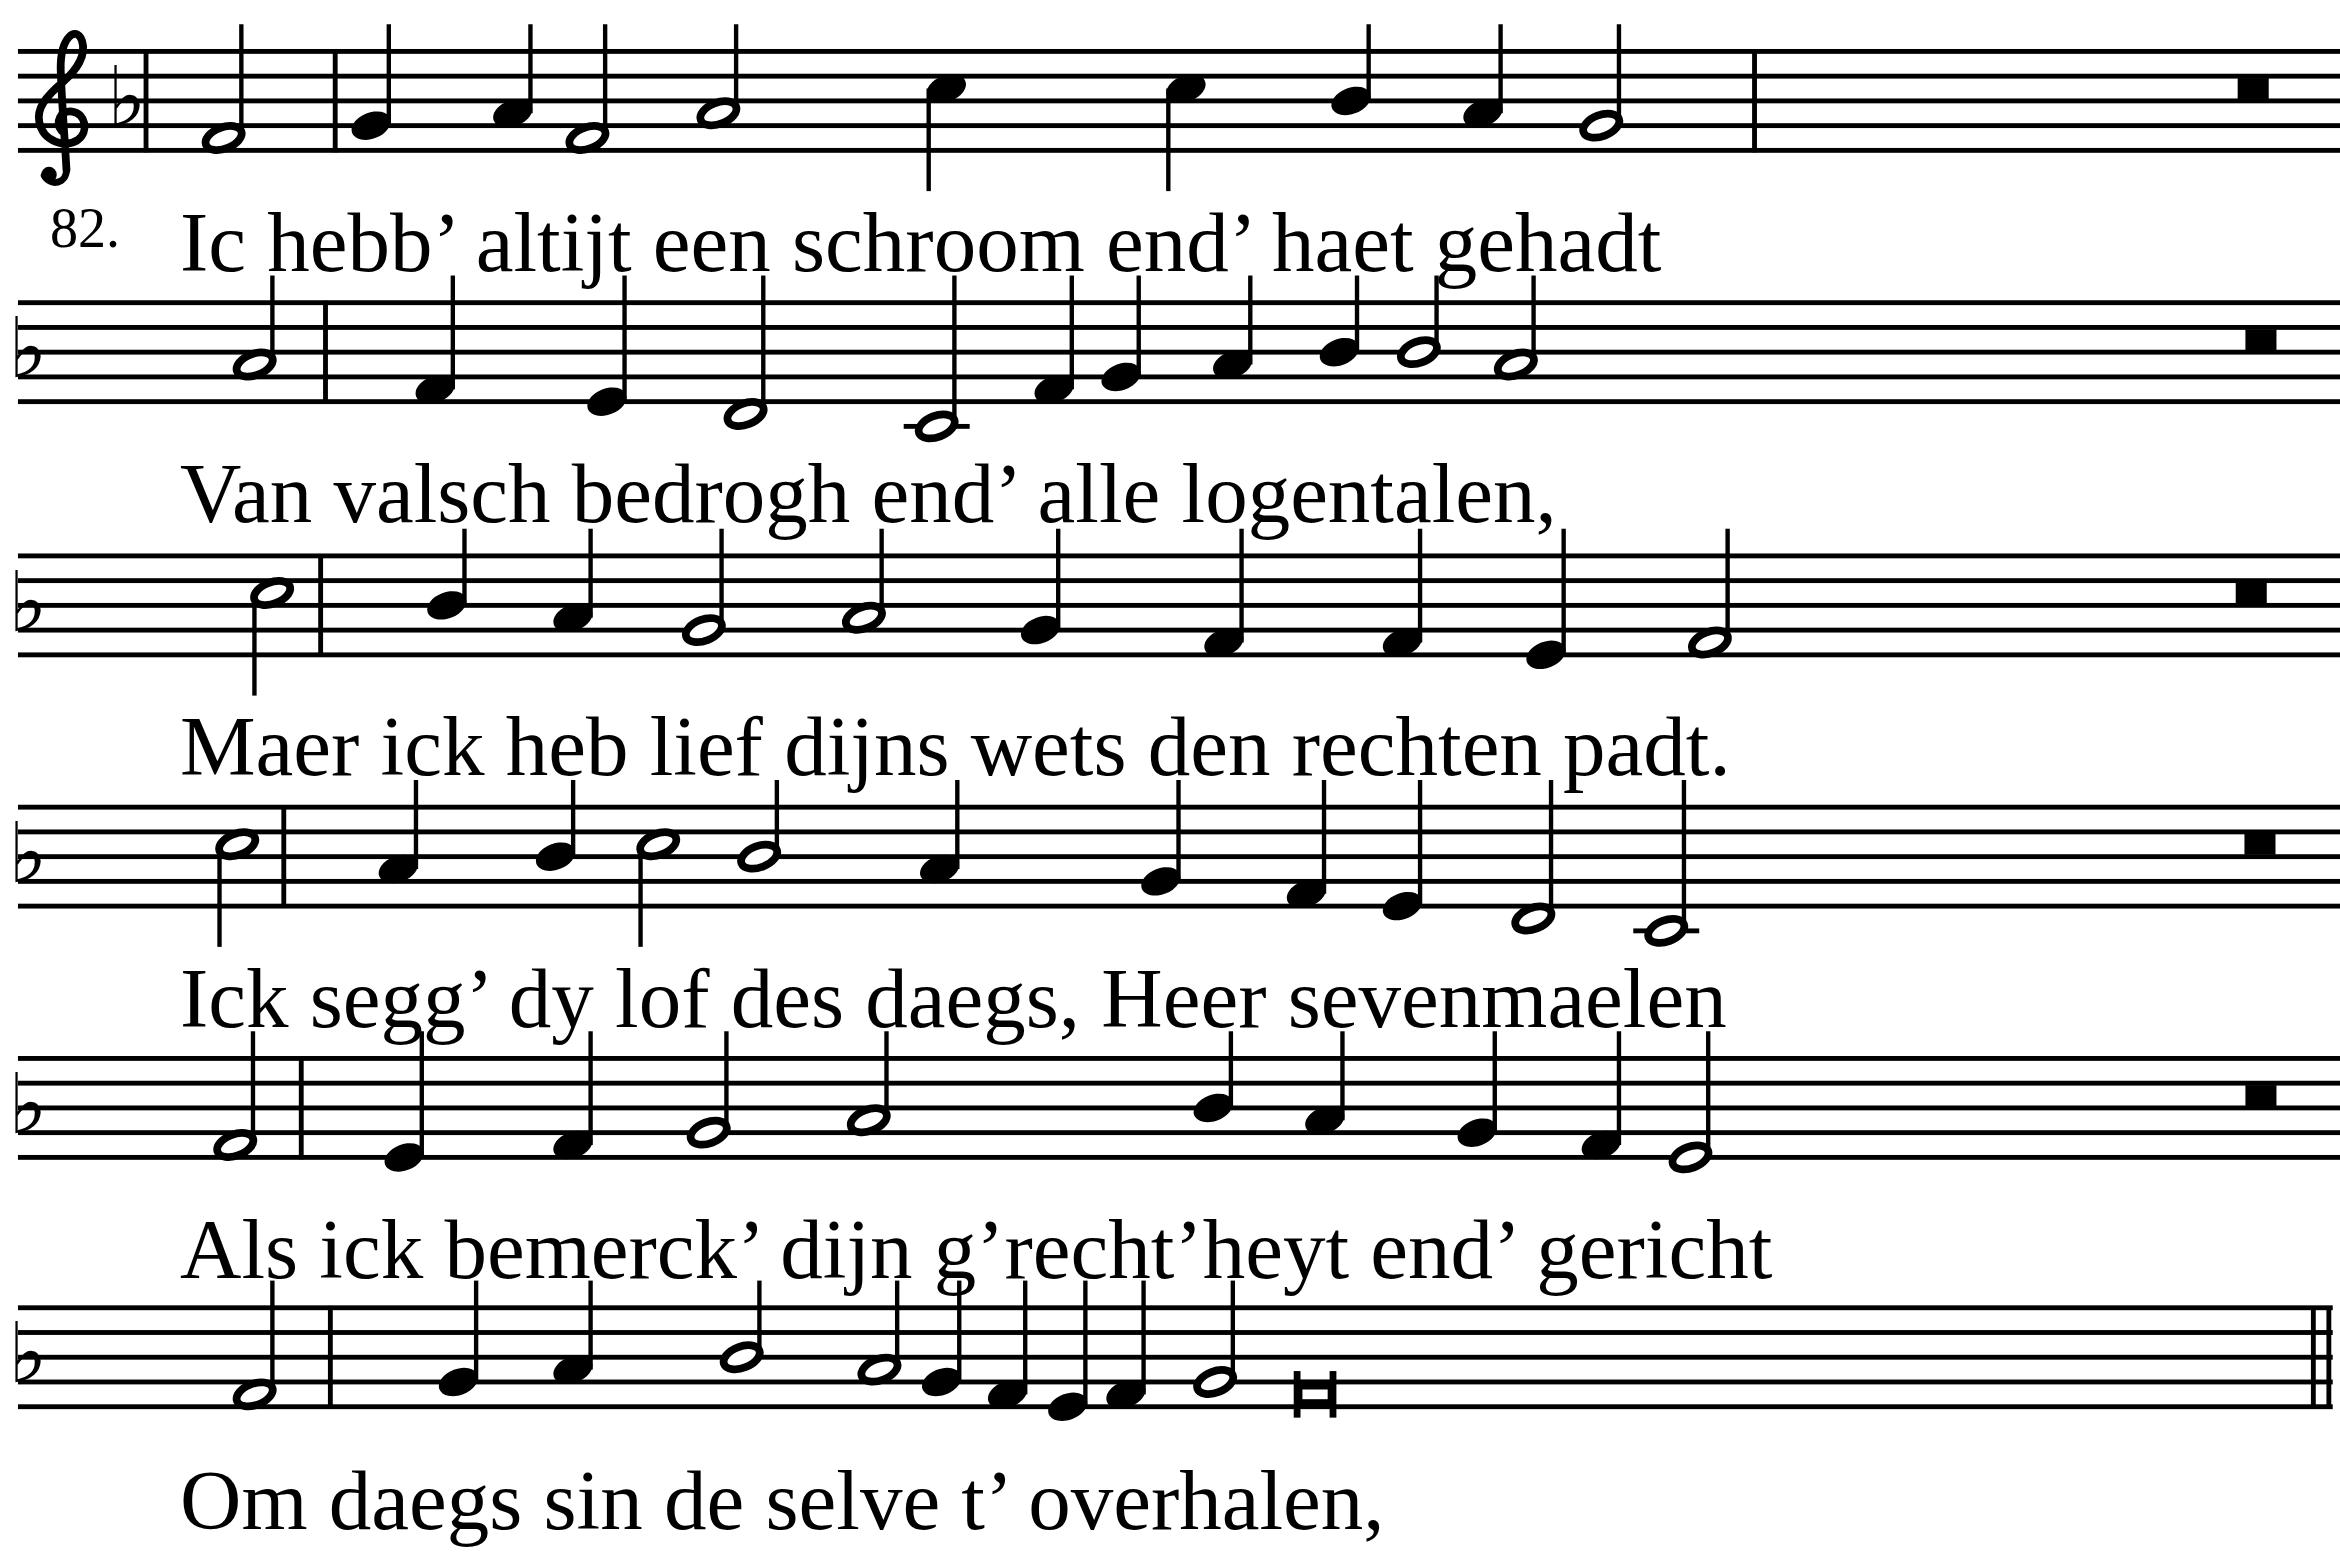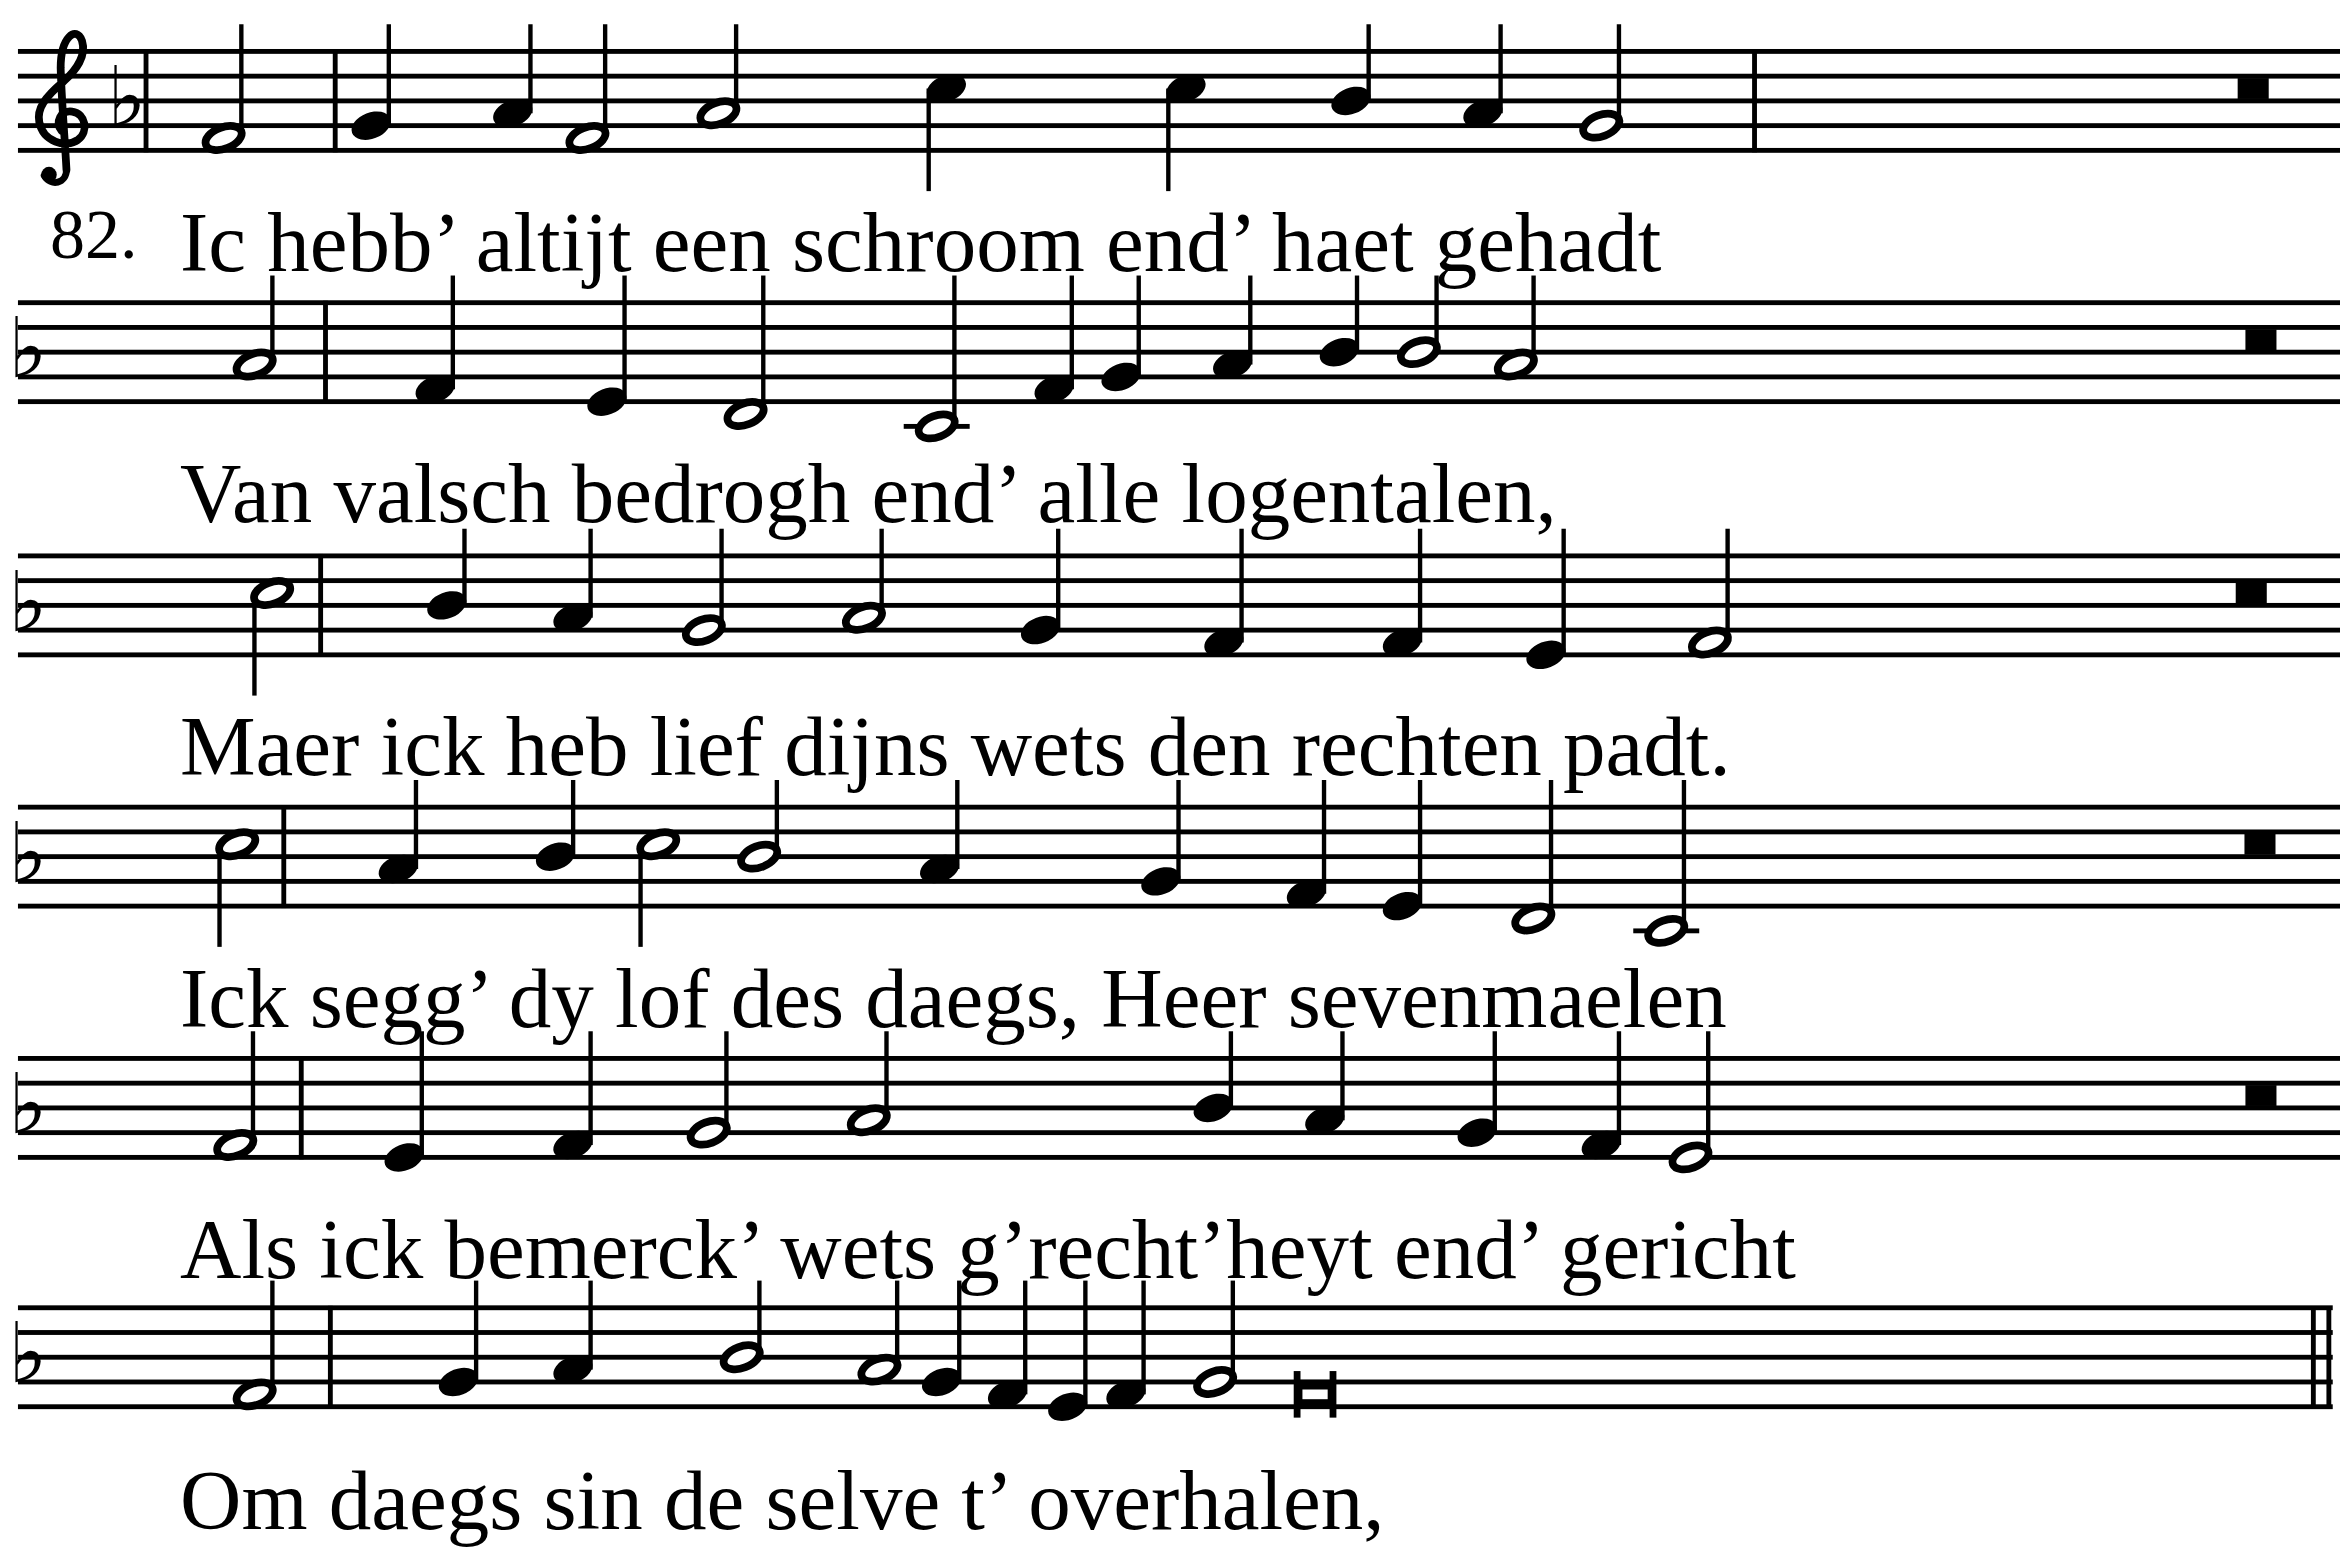--- a/index.html
+++ b/index.html
@@ -1,20 +1,20 @@
 <!DOCTYPE html>
 <html><head>
 <meta charset="utf-8">
 <title>Score</title>
 <style>
   html,body{margin:0;padding:0;background:#ffffff;}
   .page{position:relative;width:2341px;height:1560px;background:#ffffff;overflow:hidden;}
   .lyric{position:absolute;left:180px;font-family:"Liberation Serif",serif;font-size:85px;
          color:#000;white-space:nowrap;line-height:1;}
-  .versenum{position:absolute;left:50px;font-family:"Liberation Serif",serif;font-size:70px;
+  .versenum{position:absolute;left:50px;font-family:"Liberation Serif",serif;font-size:56px;
          color:#000;line-height:1;}
   svg{position:absolute;top:0;left:0;}
   .mus{font-family:"DejaVu Sans",sans-serif;}
 </style>
 </head>
 <body>
 
 <div class="page">
   <svg id="score" width="2341" height="1560" viewBox="0 0 2412 1608">
       <rect x="18" y="50.5" width="2394" height="5" fill="#000000"></rect>
@@ -202,16 +202,16 @@
       <rect x="2381.5" y="1348" width="5" height="102" fill="#000000"></rect>
       <rect x="2397.5" y="1348" width="5" height="102" fill="#000000"></rect>
     </svg>
 
   <div class="versenum" style="top:200px">82.</div>
 
   <div class="lyric" style="top:451px">Van valsch bedrogh end’ alle logentalen,</div>
   <div class="lyric" style="top:200px">Ic hebb’ altijt een schroom end’ haet gehadt</div>
   <div class="lyric" style="top:956px">Ick segg’ dy lof des daegs, Heer sevenmaelen</div>
   <div class="lyric" style="top:704px">Maer ick heb lief dijns wets den rechten padt.</div>
-  <div class="lyric" style="top:1207px">Als ick bemerck’ wets g’recht’heyt end’ gericht</div>
+  <div class="lyric" style="top:1207px">Als ick bemerck’ dijn g’recht’heyt end’ gericht</div>
   <div class="lyric" style="top:1458px">Om daegs sin de selve t’ overhalen,</div>
 </div>
 
 
 </body></html>

